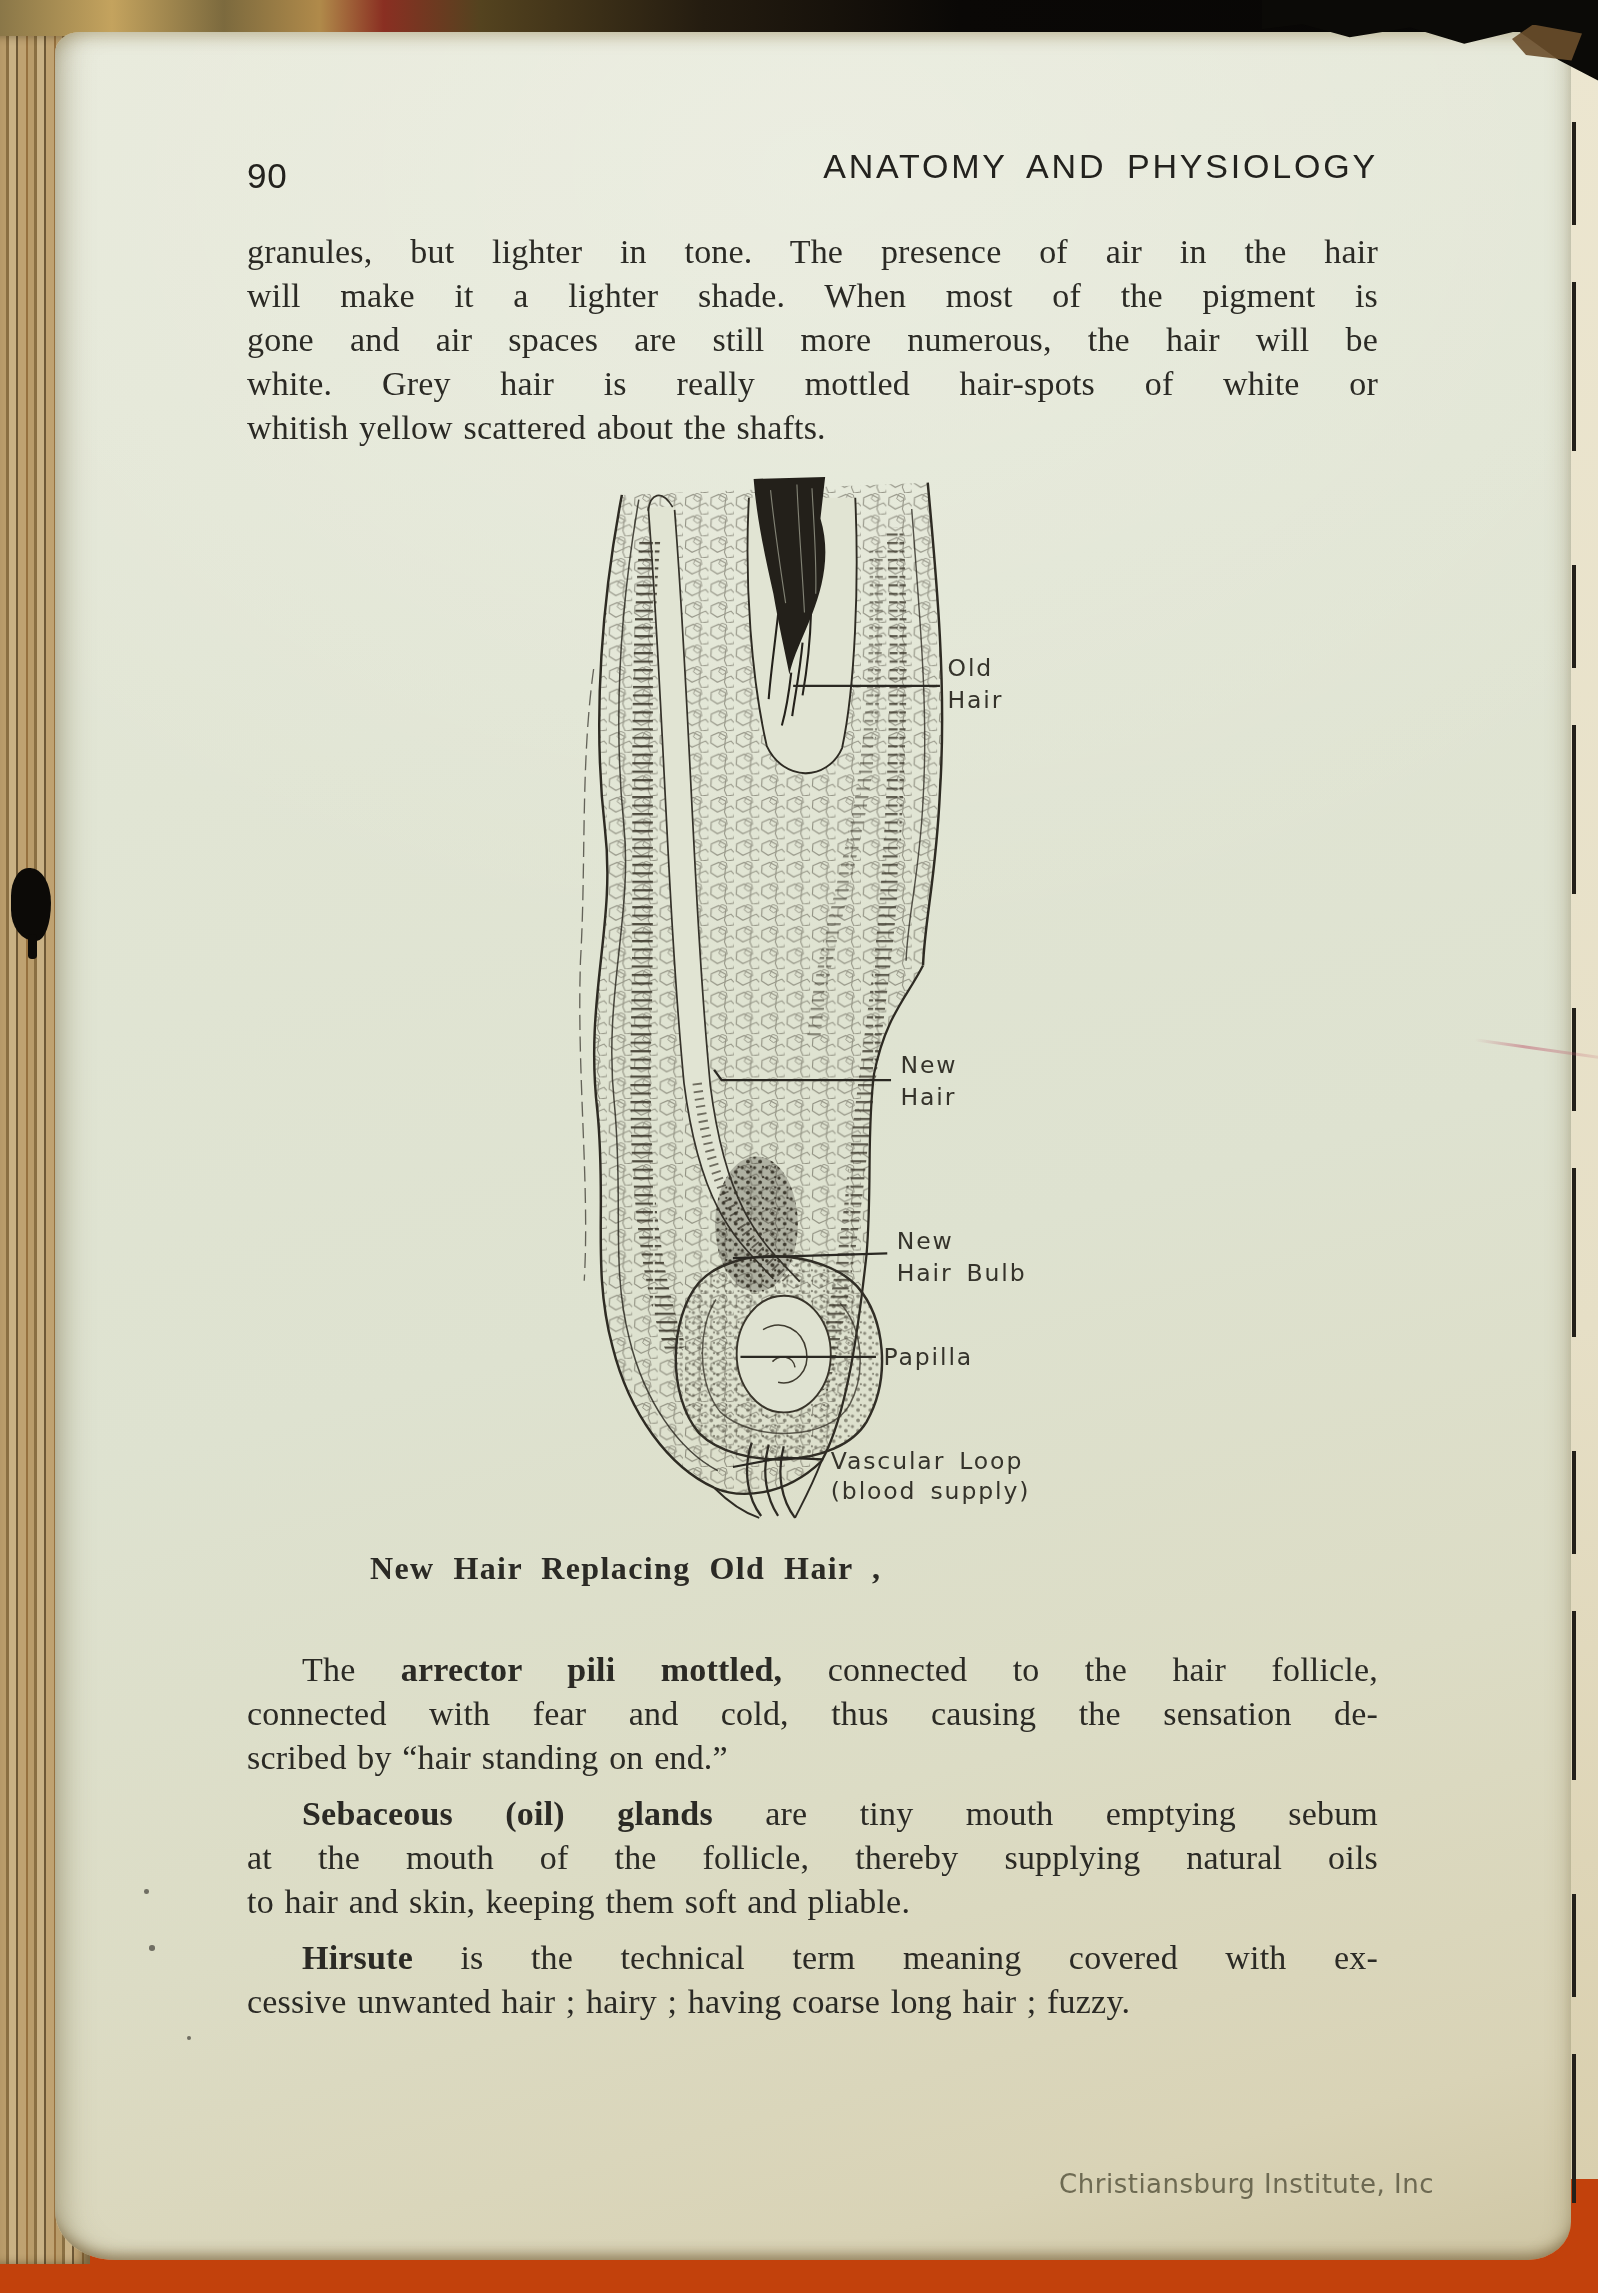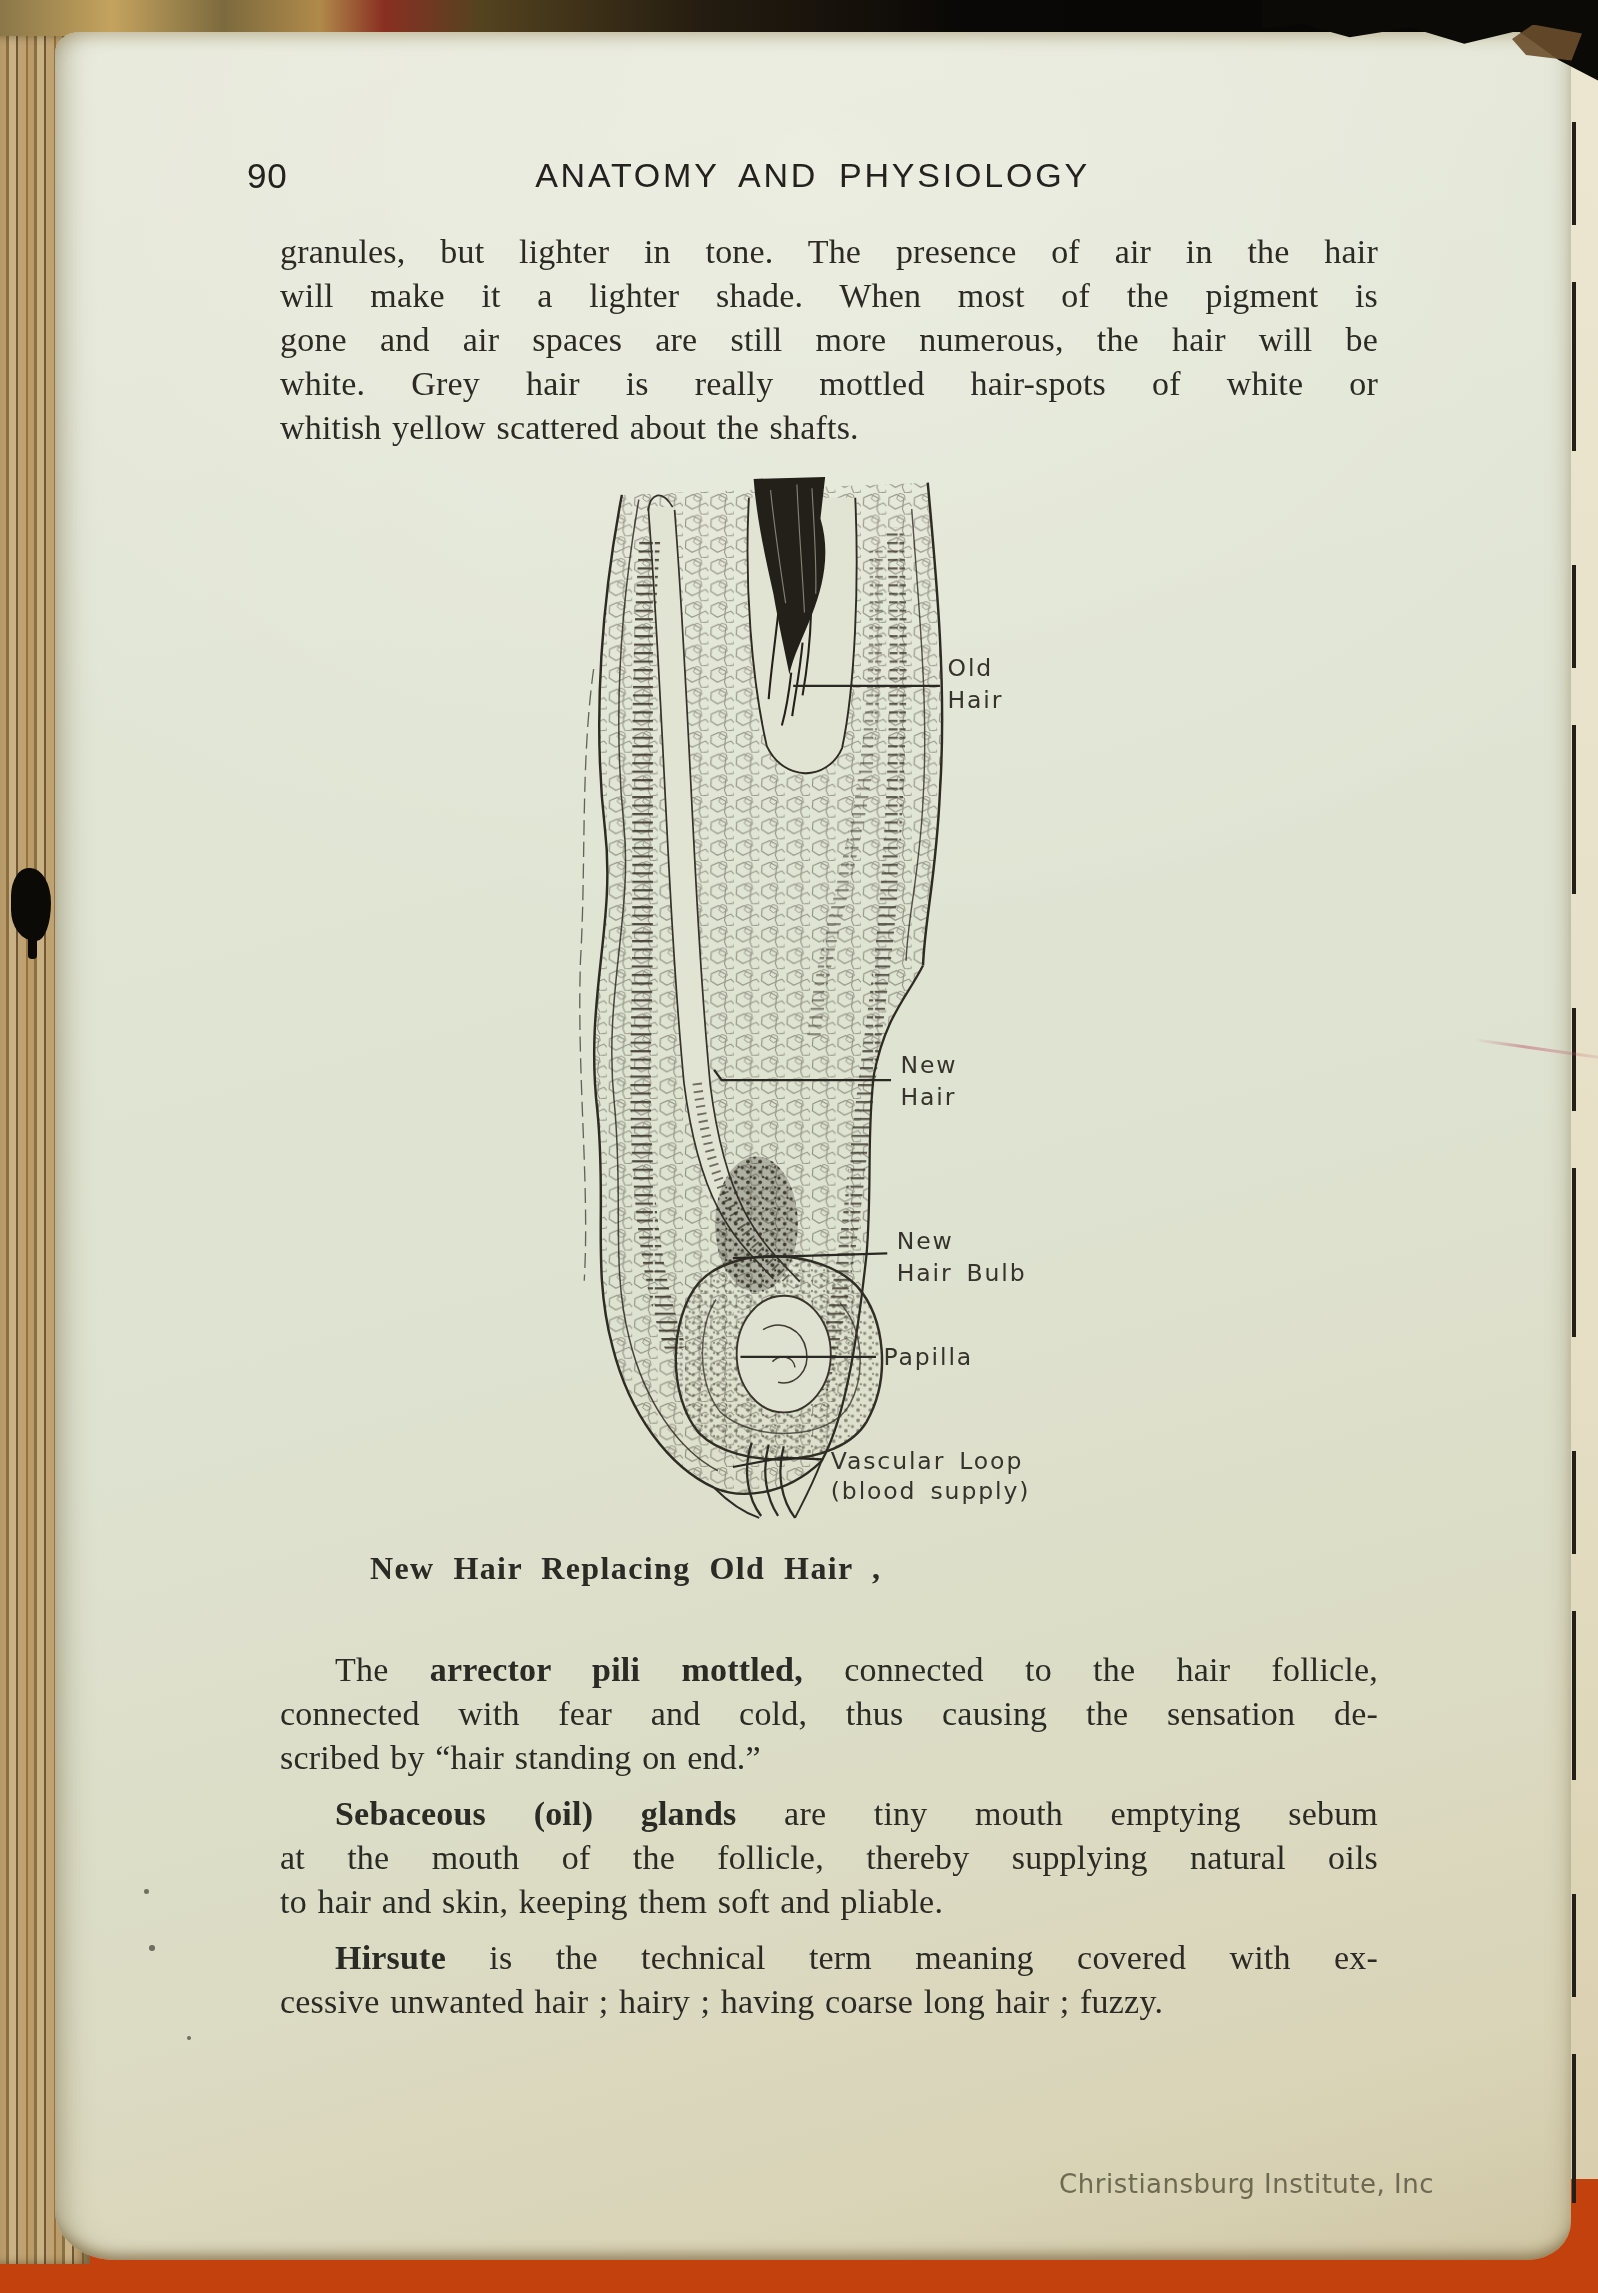--- a/index.html
+++ b/index.html
@@ -41,26 +41,26 @@
   .tear-frag{position:absolute;left:1512px;top:24.5px;width:70px;height:36px;background:#6a4e2b;
     clip-path:polygon(0 40%,30% 0,100% 25%,85% 100%,20% 85%);opacity:.9;}
   
   .blotch{position:absolute;left:11.3px;top:868px;width:40px;height:73px;background:#0c0a07;
     border-radius:46% 54% 38% 62% / 40% 50% 55% 45%;}
   .blotch-stem{position:absolute;left:28px;top:934px;width:8.5px;height:24.5px;background:#0c0a07;border-radius:3.8px;}
 
   
   .pageno{position:absolute;left:192px;top:124px;font-family:"Liberation Sans",sans-serif;
     font-size:35px;color:#23221e;letter-spacing:0.9px;}
-  .htitle{position:absolute;left:192px;top:124px;width:1131px;text-align:center;
+  .htitle{position:absolute;left:192px;top:115px;width:1131px;text-align:right;
     font-family:"Liberation Sans",sans-serif;font-size:34px;color:#23221e;
     letter-spacing:2.8px;word-spacing:8.5px;}
   .para{position:absolute;left:192px;width:1131px;color:#2b2a25;font-size:34px;}
   .line{height:44px;line-height:44px;text-align:justify;text-align-last:justify;
-    letter-spacing:0.2px;word-spacing:1.9px;white-space:nowrap;margin-left:33px;}
+    letter-spacing:0.2px;word-spacing:1.9px;white-space:nowrap;}
   .line.last{text-align-last:left;}
   .ind{text-indent:55px;}
   .bf{font-weight:bold;}
   .caption{position:absolute;left:315px;top:1518px;width:904px;text-align:left;
     font-weight:bold;font-size:32px;color:#2b2a25;letter-spacing:1.4px;word-spacing:9.4px;}
   .figwrap{position:absolute;left:501px;top:439px;width:527px;height:1050px;margin:0;}
   .figlbl{font-family:"DejaVu Sans",sans-serif;font-size:25px;letter-spacing:2px;
     word-spacing:5px;fill:#35332b;}
   .leader{stroke:#2a2822;stroke-width:2.4;fill:none;}
   .ink{stroke:#2e2b23;fill:none;}

